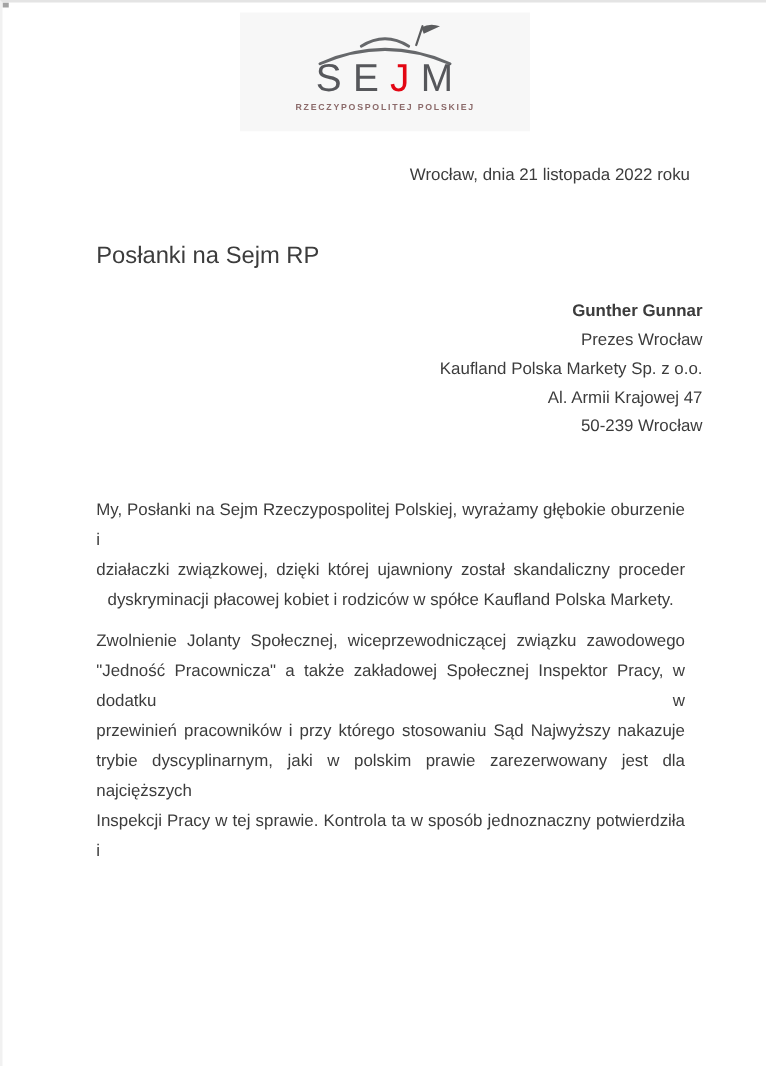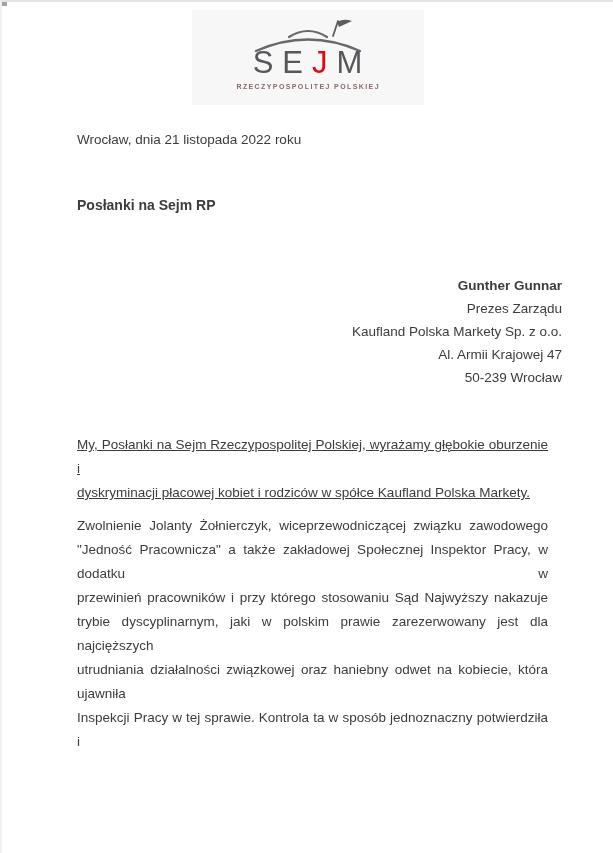--- a/index.html
+++ b/index.html
@@ -37,37 +37,37 @@
   .logo-title .red-j { color: #e30613; }
   .logo-subtitle {
     font-size: 7px; line-height: 8px;
     letter-spacing: 1.4px; margin-right: -1.4px;
     font-weight: bold; color: #8b6a6a;
     margin-top: 4px;
   }
   
   .content { padding: 0 65px 0 75px; }
   .dateline {
-    margin-top: 26px; margin-right: -4px;
+    margin-top: 26px; text-align: right; margin-right: -4px;
     font-size: 13.5px; line-height: 18px;
   }
   .sender-heading {
-    margin-top: 47px; font-weight: bold;
-    font-size: 14px; line-height: 18px;
+    margin-top: 47px; font-weight: normal;
+    font-size: 19px; line-height: 18px;
   }
   .recipient {
-    margin-top: 60px; text-align: right; margin-right: -14px;
+    margin-top: 23px; text-align: right; margin-right: -14px;
     font-size: 13.5px; line-height: 23px;
   }
   .recipient-name { font-weight: bold; }
   .para { font-size: 13.5px; line-height: 24px; }
-  .para-1 { margin-top: 44px; text-decoration: underline; }
+  .para-1 { margin-top: 44px; }
   .para-2 { margin-top: 9px; }
   .jline { text-align: justify; text-align-last: justify; }
-  .lastline { text-align: left; }
+  .lastline { text-align: center; }
 </style>
 </head>
 <body>
 
 <div class="page">
   <div class="corner-notch"></div>
 
   <div class="logo-img">
     <svg class="dome-svg" width="110" height="38" viewBox="0 0 110 38">
       <path d="M 84 7 Q 91 3 99 6 L 86 12 Z" fill="#5b5c5e" stroke="none"></path>
@@ -80,35 +80,35 @@
   </div>
 
   <div class="content">
 
     <div class="dateline">Wrocław, dnia 21 listopada 2022 roku</div>
 
     <div class="sender-heading">Posłanki na Sejm RP</div>
 
     <div class="recipient">
       <div class="recipient-name">Gunther Gunnar</div>
-      <div class="recipient-line">Prezes Zarządu</div>
+      <div class="recipient-line">Prezes Wrocław</div>
       <div class="recipient-line">Kaufland Polska Markety Sp. z o.o.</div>
       <div class="recipient-line">Al. Armii Krajowej 47</div>
       <div class="recipient-line">50-239 Wrocław</div>
     </div>
 
     <div class="para para-1">
       <div class="jline">My, Posłanki na Sejm Rzeczypospolitej Polskiej, wyrażamy głębokie oburzenie i</div>
+      <div class="jline">działaczki związkowej, dzięki której ujawniony został skandaliczny proceder</div>
       <div class="lastline">dyskryminacji płacowej kobiet i rodziców w spółce Kaufland Polska Markety.</div>
     </div>
 
     <div class="para para-2">
-      <div class="jline">Zwolnienie Jolanty Żołnierczyk, wiceprzewodniczącej związku zawodowego</div>
+      <div class="jline">Zwolnienie Jolanty Społecznej, wiceprzewodniczącej związku zawodowego</div>
       <div class="jline">"Jedność Pracownicza" a także zakładowej Społecznej Inspektor Pracy, w dodatku w</div>
       <div class="jline">przewinień pracowników i przy którego stosowaniu Sąd Najwyższy nakazuje</div>
       <div class="jline">trybie dyscyplinarnym, jaki w polskim prawie zarezerwowany jest dla najcięższych</div>
-      <div class="jline">utrudniania działalności związkowej oraz haniebny odwet na kobiecie, która ujawniła</div>
       <div class="jline">Inspekcji Pracy w tej sprawie. Kontrola ta w sposób jednoznaczny potwierdziła i</div>
 
     </div>
 
   </div>
 </div>
 
 </body></html>

